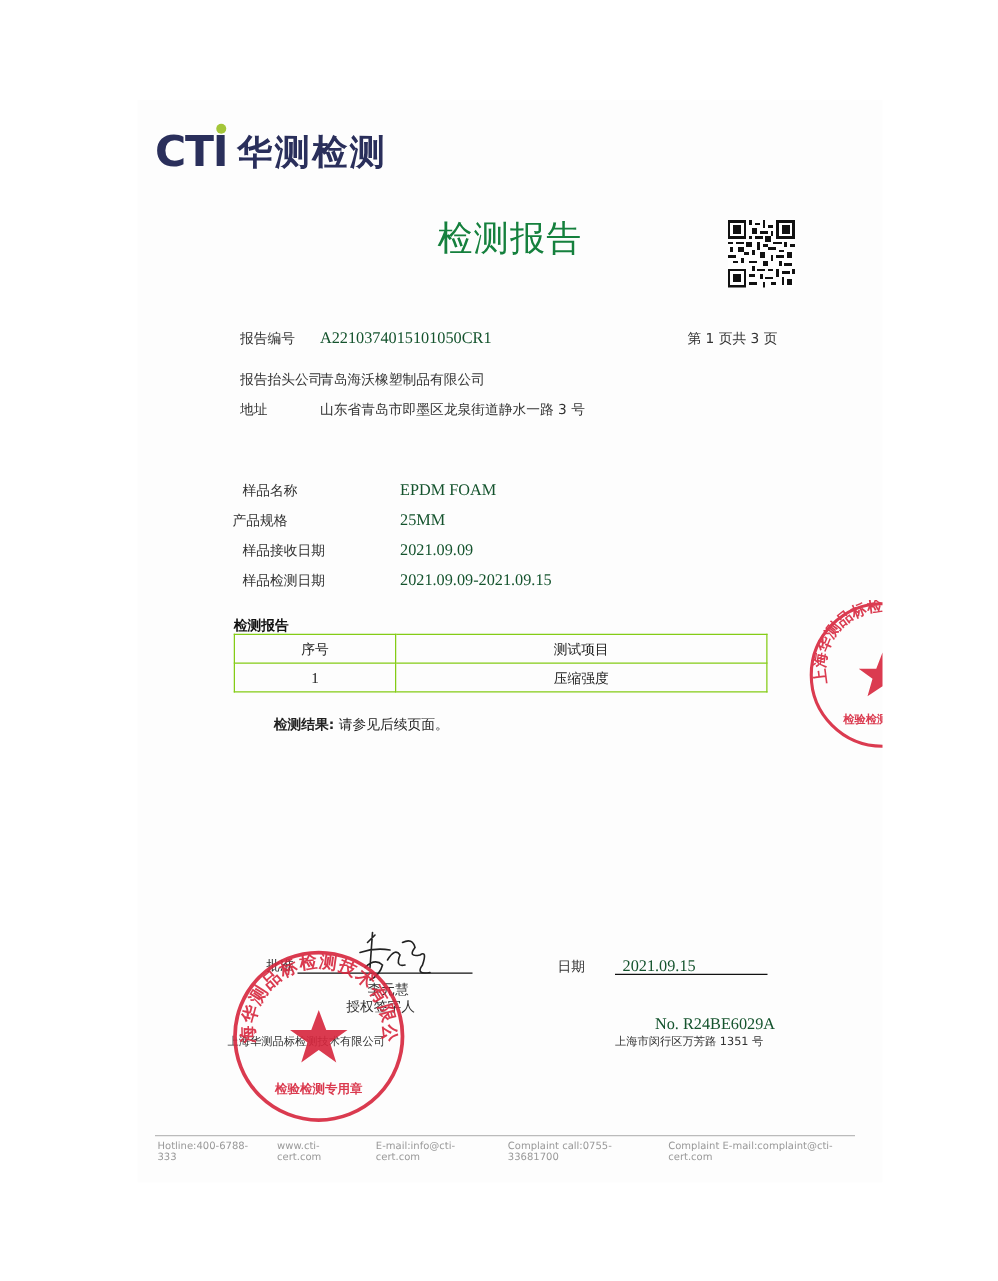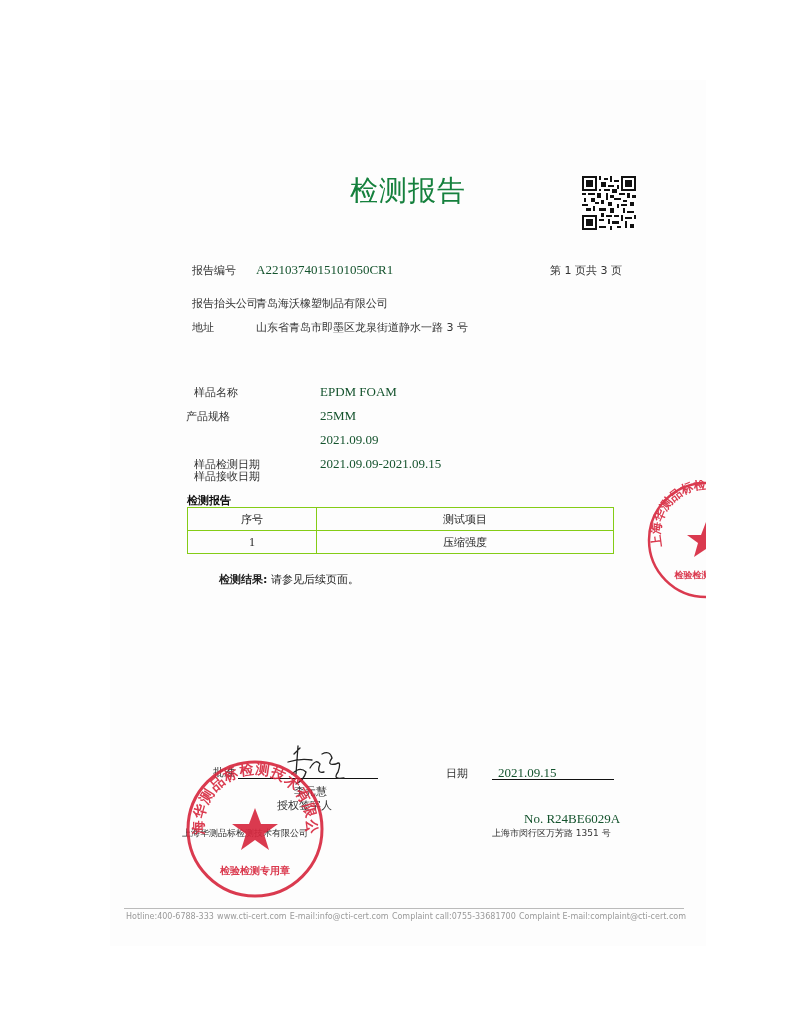--- a/index.html
+++ b/index.html
@@ -18,28 +18,32 @@
     .logo-cn { font-family: "DejaVu Sans", sans-serif; font-weight: bold; font-size: 28px; color: #2a2f5b; margin-left: 8px; letter-spacing: 2px; line-height: 40px; }
     .title { left: 240px; top: 92px; font-family: "DejaVu Sans", sans-serif; font-size: 28px; color: #15803d; letter-spacing: 1px; }
     .qr { left: 472px; top: 96px; width: 54px; height: 54px; }
     .lbl { font-family: "DejaVu Sans", sans-serif; font-size: 11px; color: #333; }
     .val { font-family: "Liberation Serif", serif; font-size: 13px; color: #14532d; }
     .bold-lbl { font-family: "DejaVu Sans", sans-serif; font-size: 11px; color: #111; font-weight: bold; }
     table.req { border-collapse: collapse; width: 427px; font-family: "DejaVu Sans", sans-serif; font-size: 11px; }
     table.req td { border: 1px solid #84cc16; height: 22px; text-align: center; padding: 0; }
     .sig-line { height: 1px; background: #111; }
     .footer-rule { left: 14px; top: 828px; width: 560px; height: 1px; background: #bbb; }
-    .footer { left: 16px; top: 832px; width: 560px; display: flex; justify-content: space-between; font-family: "DejaVu Sans", sans-serif; font-size: 8px; color: #999; }
+    .footer { left: 16px; top: 832px; width: 560px; display: flex; justify-content: space-between; font-family: "DejaVu Sans", sans-serif; font-size: 8px; color: #999; gap: 16px; }
     .stamp { position: absolute; }
   </style>
 </head>
 <body>
 
 <div class="page">
 
+  <div class="abs logo">
+    <span class="logo-cti"><span>CTI</span><span class="logo-dot"></span></span>
+    <span class="logo-cn">华测检测</span>
+  </div>
 
   <div class="abs title">检测报告</div>
 
   <svg class="abs qr" viewBox="0 0 25 25" shape-rendering="crispEdges">
     <rect width="25" height="25" fill="#fff"></rect>
     <g fill="#111">
       <rect x="0" y="0" width="7" height="7"></rect>
         <rect x="1" y="1" width="5" height="5" fill="#fff"></rect>
         <rect x="2" y="2" width="3" height="3"></rect>
       <rect x="18" y="0" width="7" height="7"></rect>
@@ -110,21 +114,21 @@
   <div class="abs lbl" style="left:82px; top:240px;">地址</div>
   <div class="abs lbl" style="left:146px; top:240px;">山东省青岛市即墨区龙泉街道静水一路 3 号</div>
 
 
   <div class="abs lbl" style="left:84px; top:305px;">样品名称</div>
   <div class="abs val" style="left:210px; top:304px;">EPDM FOAM</div>
 
   <div class="abs lbl" style="left:76px; top:329px;">产品规格</div>
   <div class="abs val" style="left:210px; top:328px;">25MM</div>
 
-  <div class="abs lbl" style="left:84px; top:353px;margin-top:36px;">样品接收日期</div>
+  <div class="abs lbl" style="left:84px; top:353px;">样品接收日期</div>
   <div class="abs val" style="left:210px; top:352px;">2021.09.09</div>
 
   <div class="abs lbl" style="left:84px; top:377px;">样品检测日期</div>
   <div class="abs val" style="left:210px; top:376px;">2021.09.09-2021.09.15</div>
 
   <div class="abs bold-lbl" style="left:77px; top:413px;">检测报告</div>
   <table class="abs req" style="left:77px; top:427px;">
     <tbody>
         <tr>
       <td style="width:128px;">序号</td>

